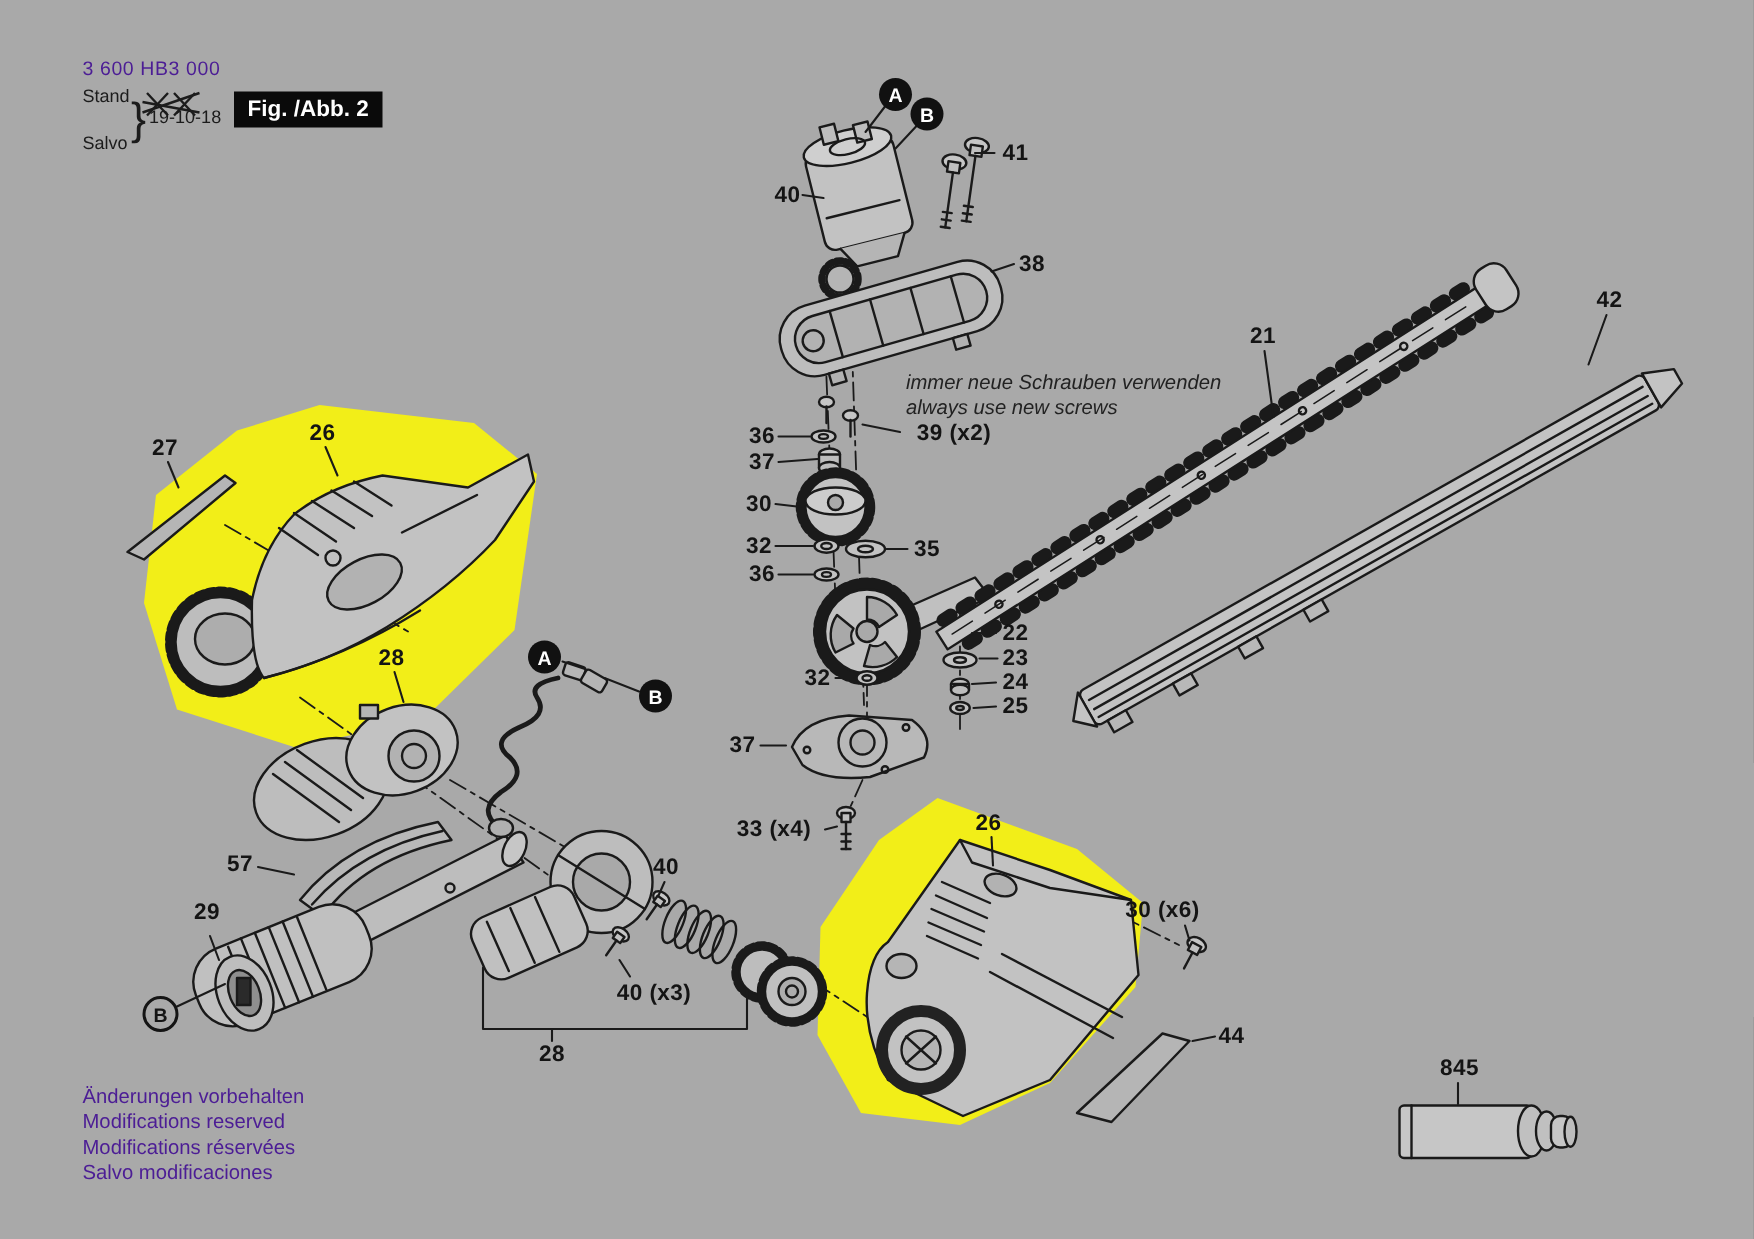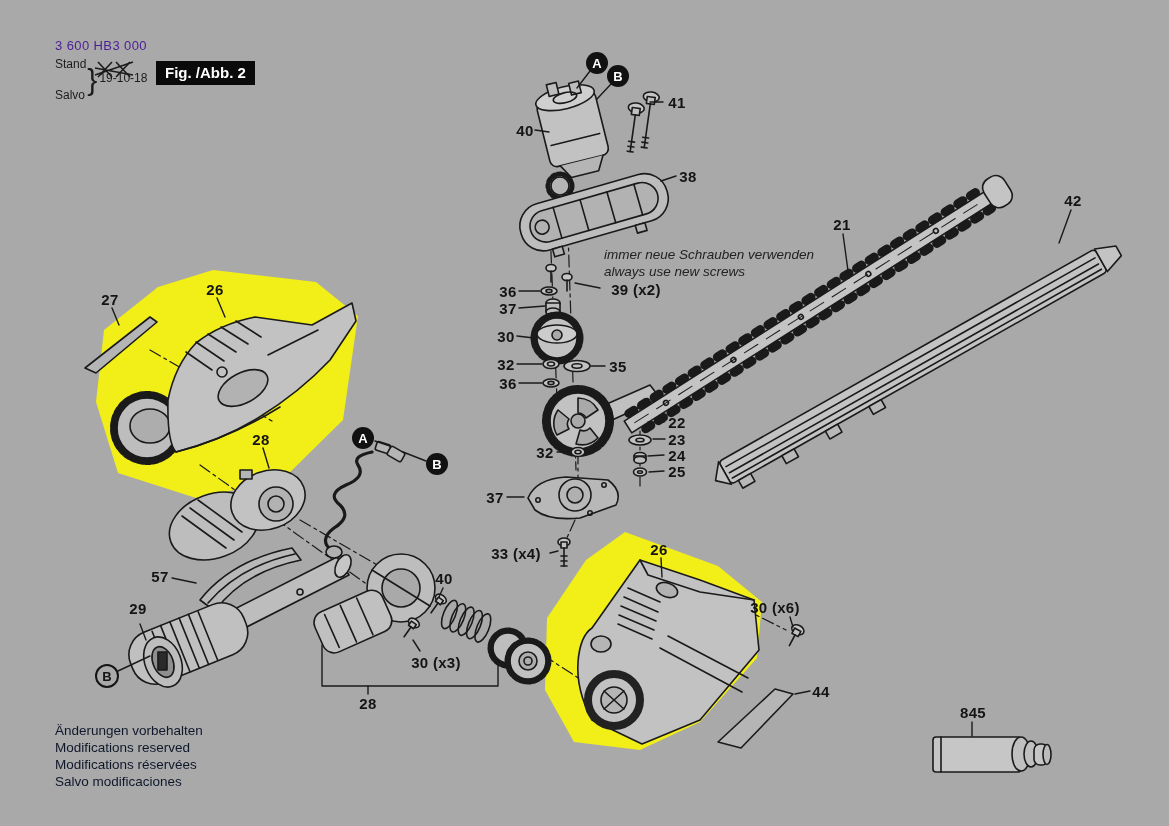--- a/index.html
+++ b/index.html
@@ -12,21 +12,21 @@
   .badge.outline{background:transparent;color:#141414;border:2px solid #141414;width:20px;height:20px;}
   .note-line{position:absolute;font-size:13.5px;color:#222;white-space:nowrap;font-style:italic;}
   .hdr-pn{position:absolute;left:55px;top:38px;font-size:13px;color:#4c1d95;letter-spacing:.4px;}
   .hdr-issue{position:absolute;left:55px;top:57px;display:flex;align-items:center;color:#1c1c1c;}
   .hdr-issue .words{display:flex;flex-direction:column;font-size:12px;line-height:14px;gap:17px;}
   .hdr-issue .brace{font-size:30px;font-weight:400;margin:0 2px 0 1px;line-height:28px;}
   .hdr-issue .right{display:flex;flex-direction:row;line-height:13px;}
   .hdr-issue .date{font-size:12px;}
   .figbox{position:absolute;left:156px;top:61px;background:#0a0a0a;color:#fff;font-size:15px;font-weight:bold;
           padding:3px 9px 4px 9px;white-space:nowrap;}
-  .footer{position:absolute;left:55px;top:722px;font-size:13.5px;line-height:17px;color:#0f172a;}
+  .footer{position:absolute;left:55px;top:722px;font-size:13.5px;line-height:17px;color:#4c1d95;}
   .footer div{white-space:nowrap;}
 </style>
 </head>
 <body>
 
 <div id="canvas">
 
   <svg id="art" width="1169" height="826" viewBox="0 0 1169 826">
 
     <polygon points="213,270 316,282 358,316 343,420 282,480 196,498 118,473 96,402 104,330 158,287" fill="#f2ee18"></polygon>
@@ -428,21 +428,21 @@
   <div class="lbl" style="left:677px;top:422px">22</div>
   <div class="lbl" style="left:677px;top:439px">23</div>
   <div class="lbl" style="left:677px;top:455px">24</div>
   <div class="lbl" style="left:677px;top:471px">25</div>
   <div class="lbl" style="left:545px;top:452px">32</div>
   <div class="lbl" style="left:495px;top:497px">37</div>
   <div class="lbl" style="left:516px;top:553px">33 (x4)</div>
   <div class="lbl" style="left:160px;top:576px">57</div>
   <div class="lbl" style="left:444px;top:578px">40</div>
   <div class="lbl" style="left:138px;top:608px">29</div>
-  <div class="lbl" style="left:436px;top:662px">30 (x3)</div>
+  <div class="lbl" style="left:436px;top:662px">40 (x3)</div>
   <div class="lbl" style="left:368px;top:703px">28</div>
   <div class="lbl" style="left:659px;top:549px">26</div>
   <div class="lbl" style="left:775px;top:607px">30 (x6)</div>
   <div class="lbl" style="left:821px;top:691px">44</div>
   <div class="lbl" style="left:973px;top:712px">845</div>
 
   <div class="badge" style="left:597px;top:63px">A</div>
   <div class="badge" style="left:618px;top:76px">B</div>
   <div class="badge" style="left:363px;top:438px">A</div>
   <div class="badge" style="left:437px;top:464px">B</div>

